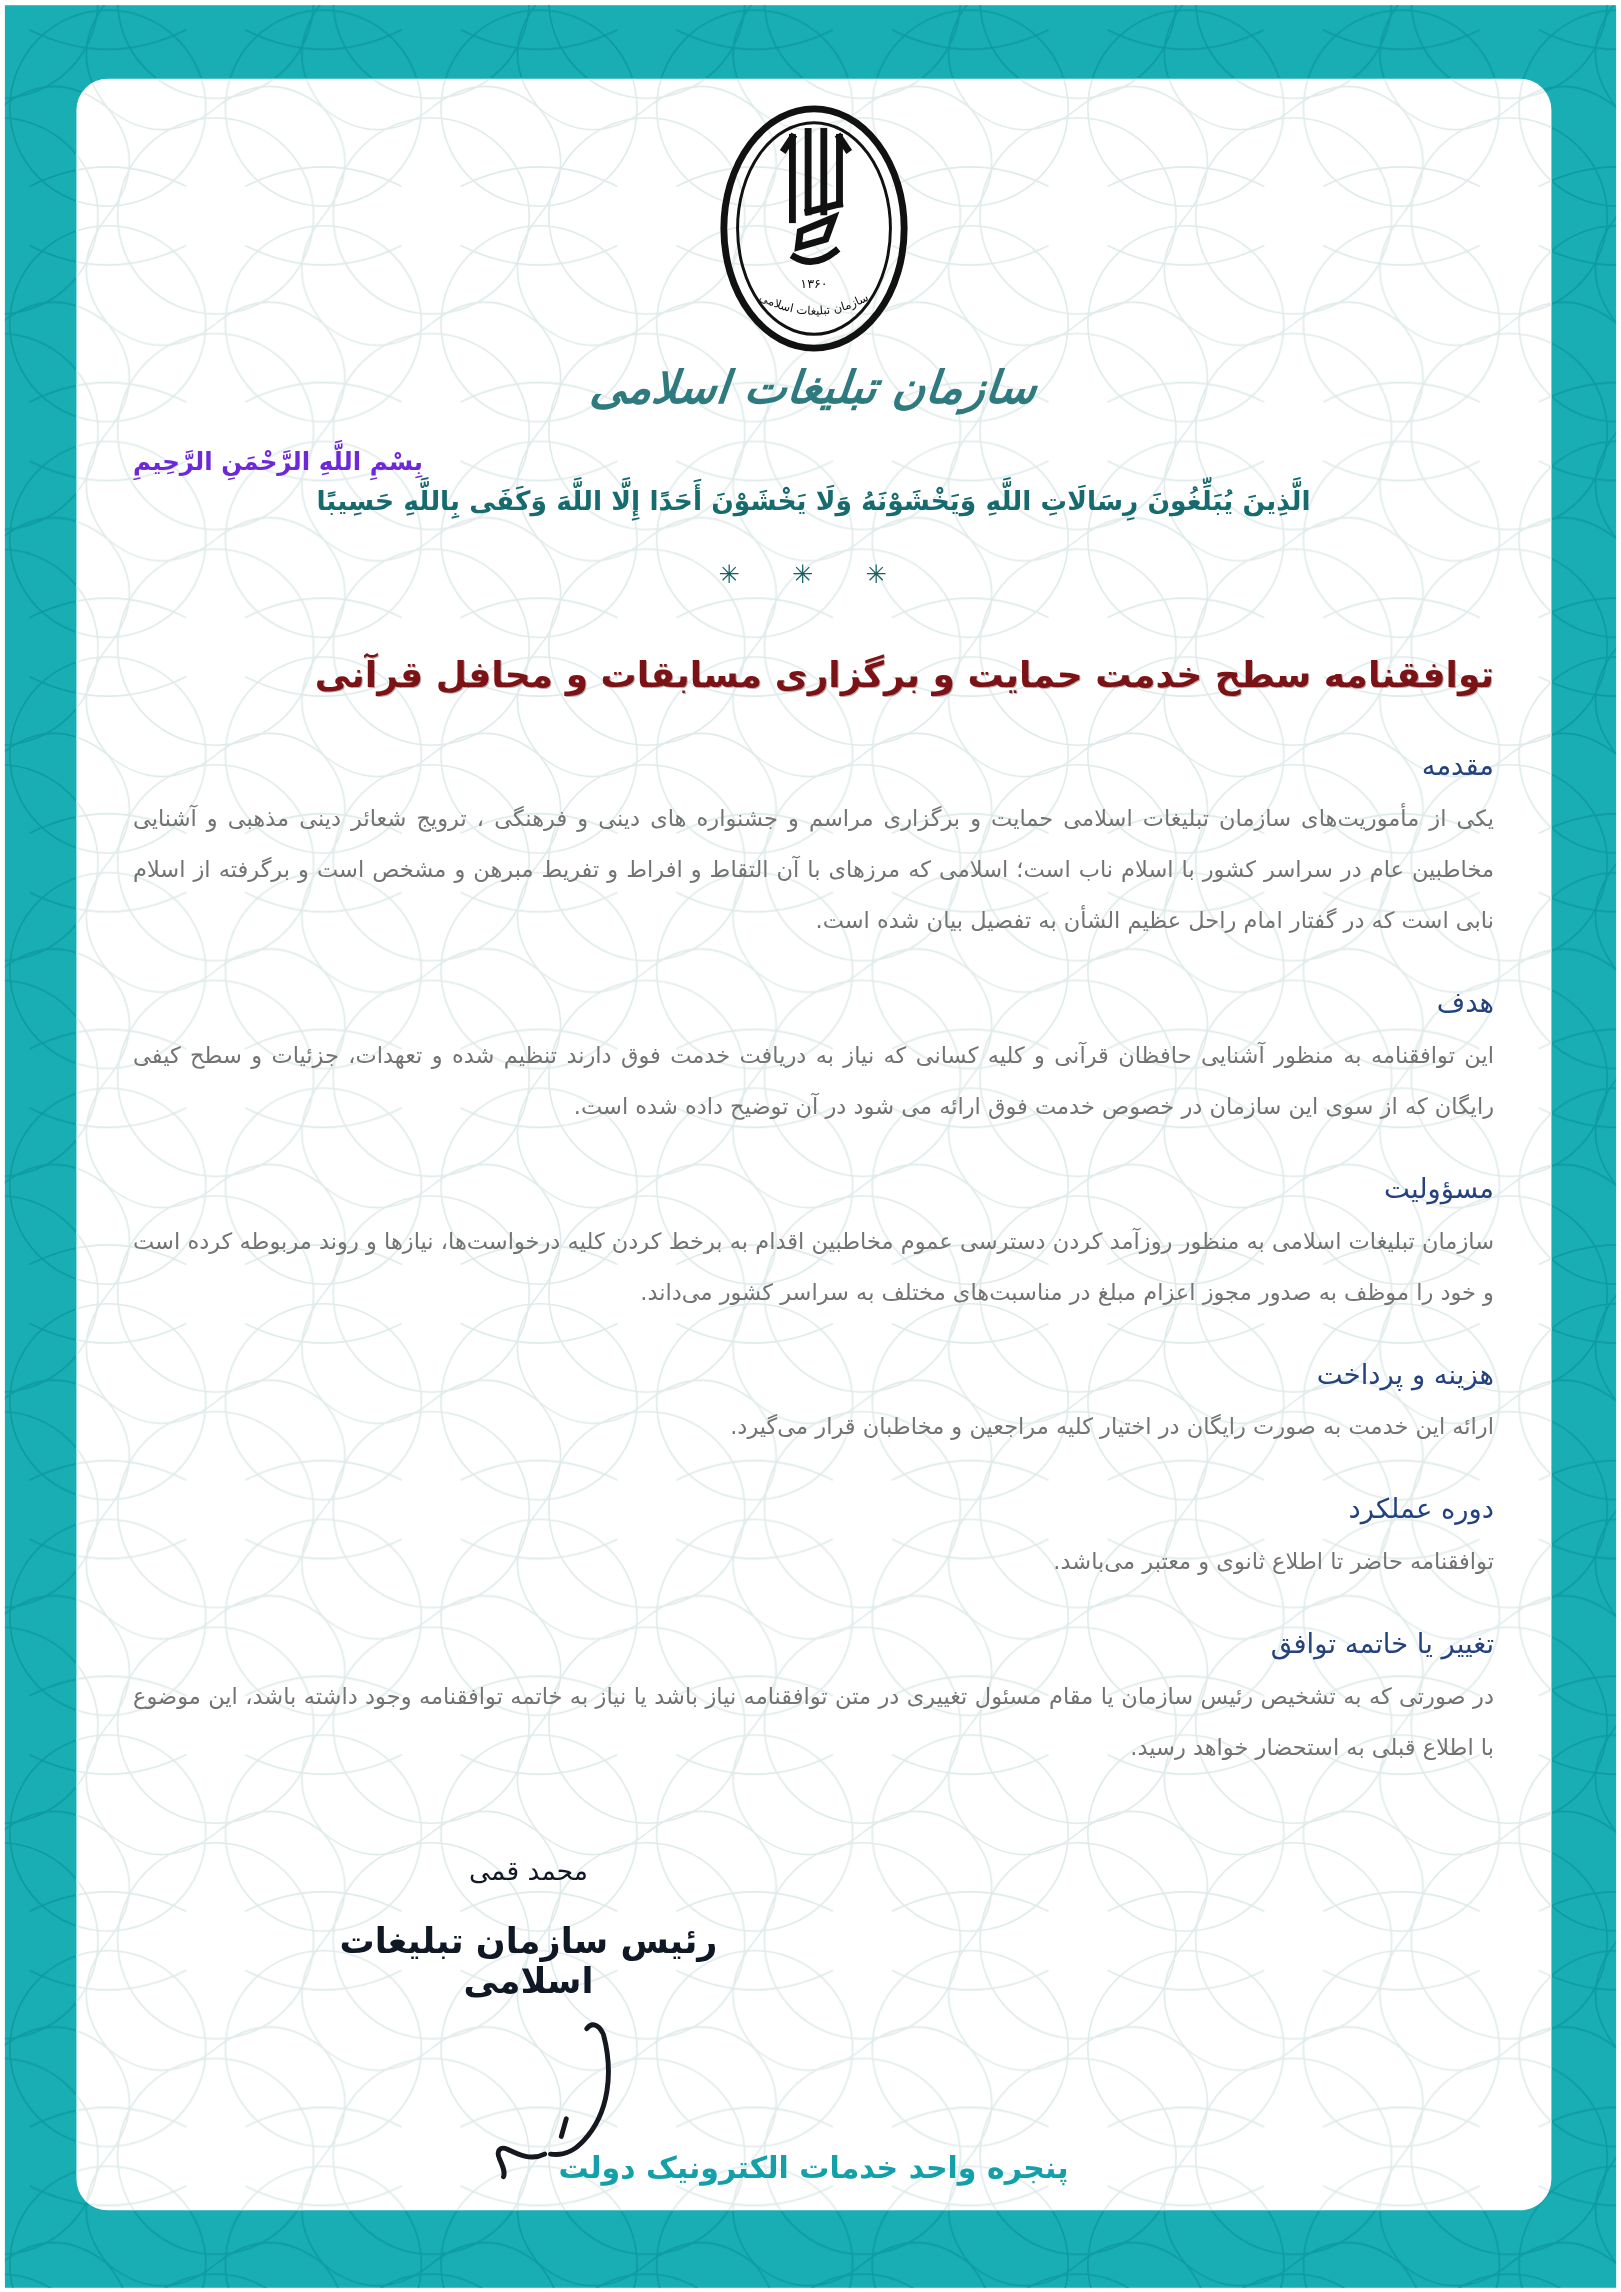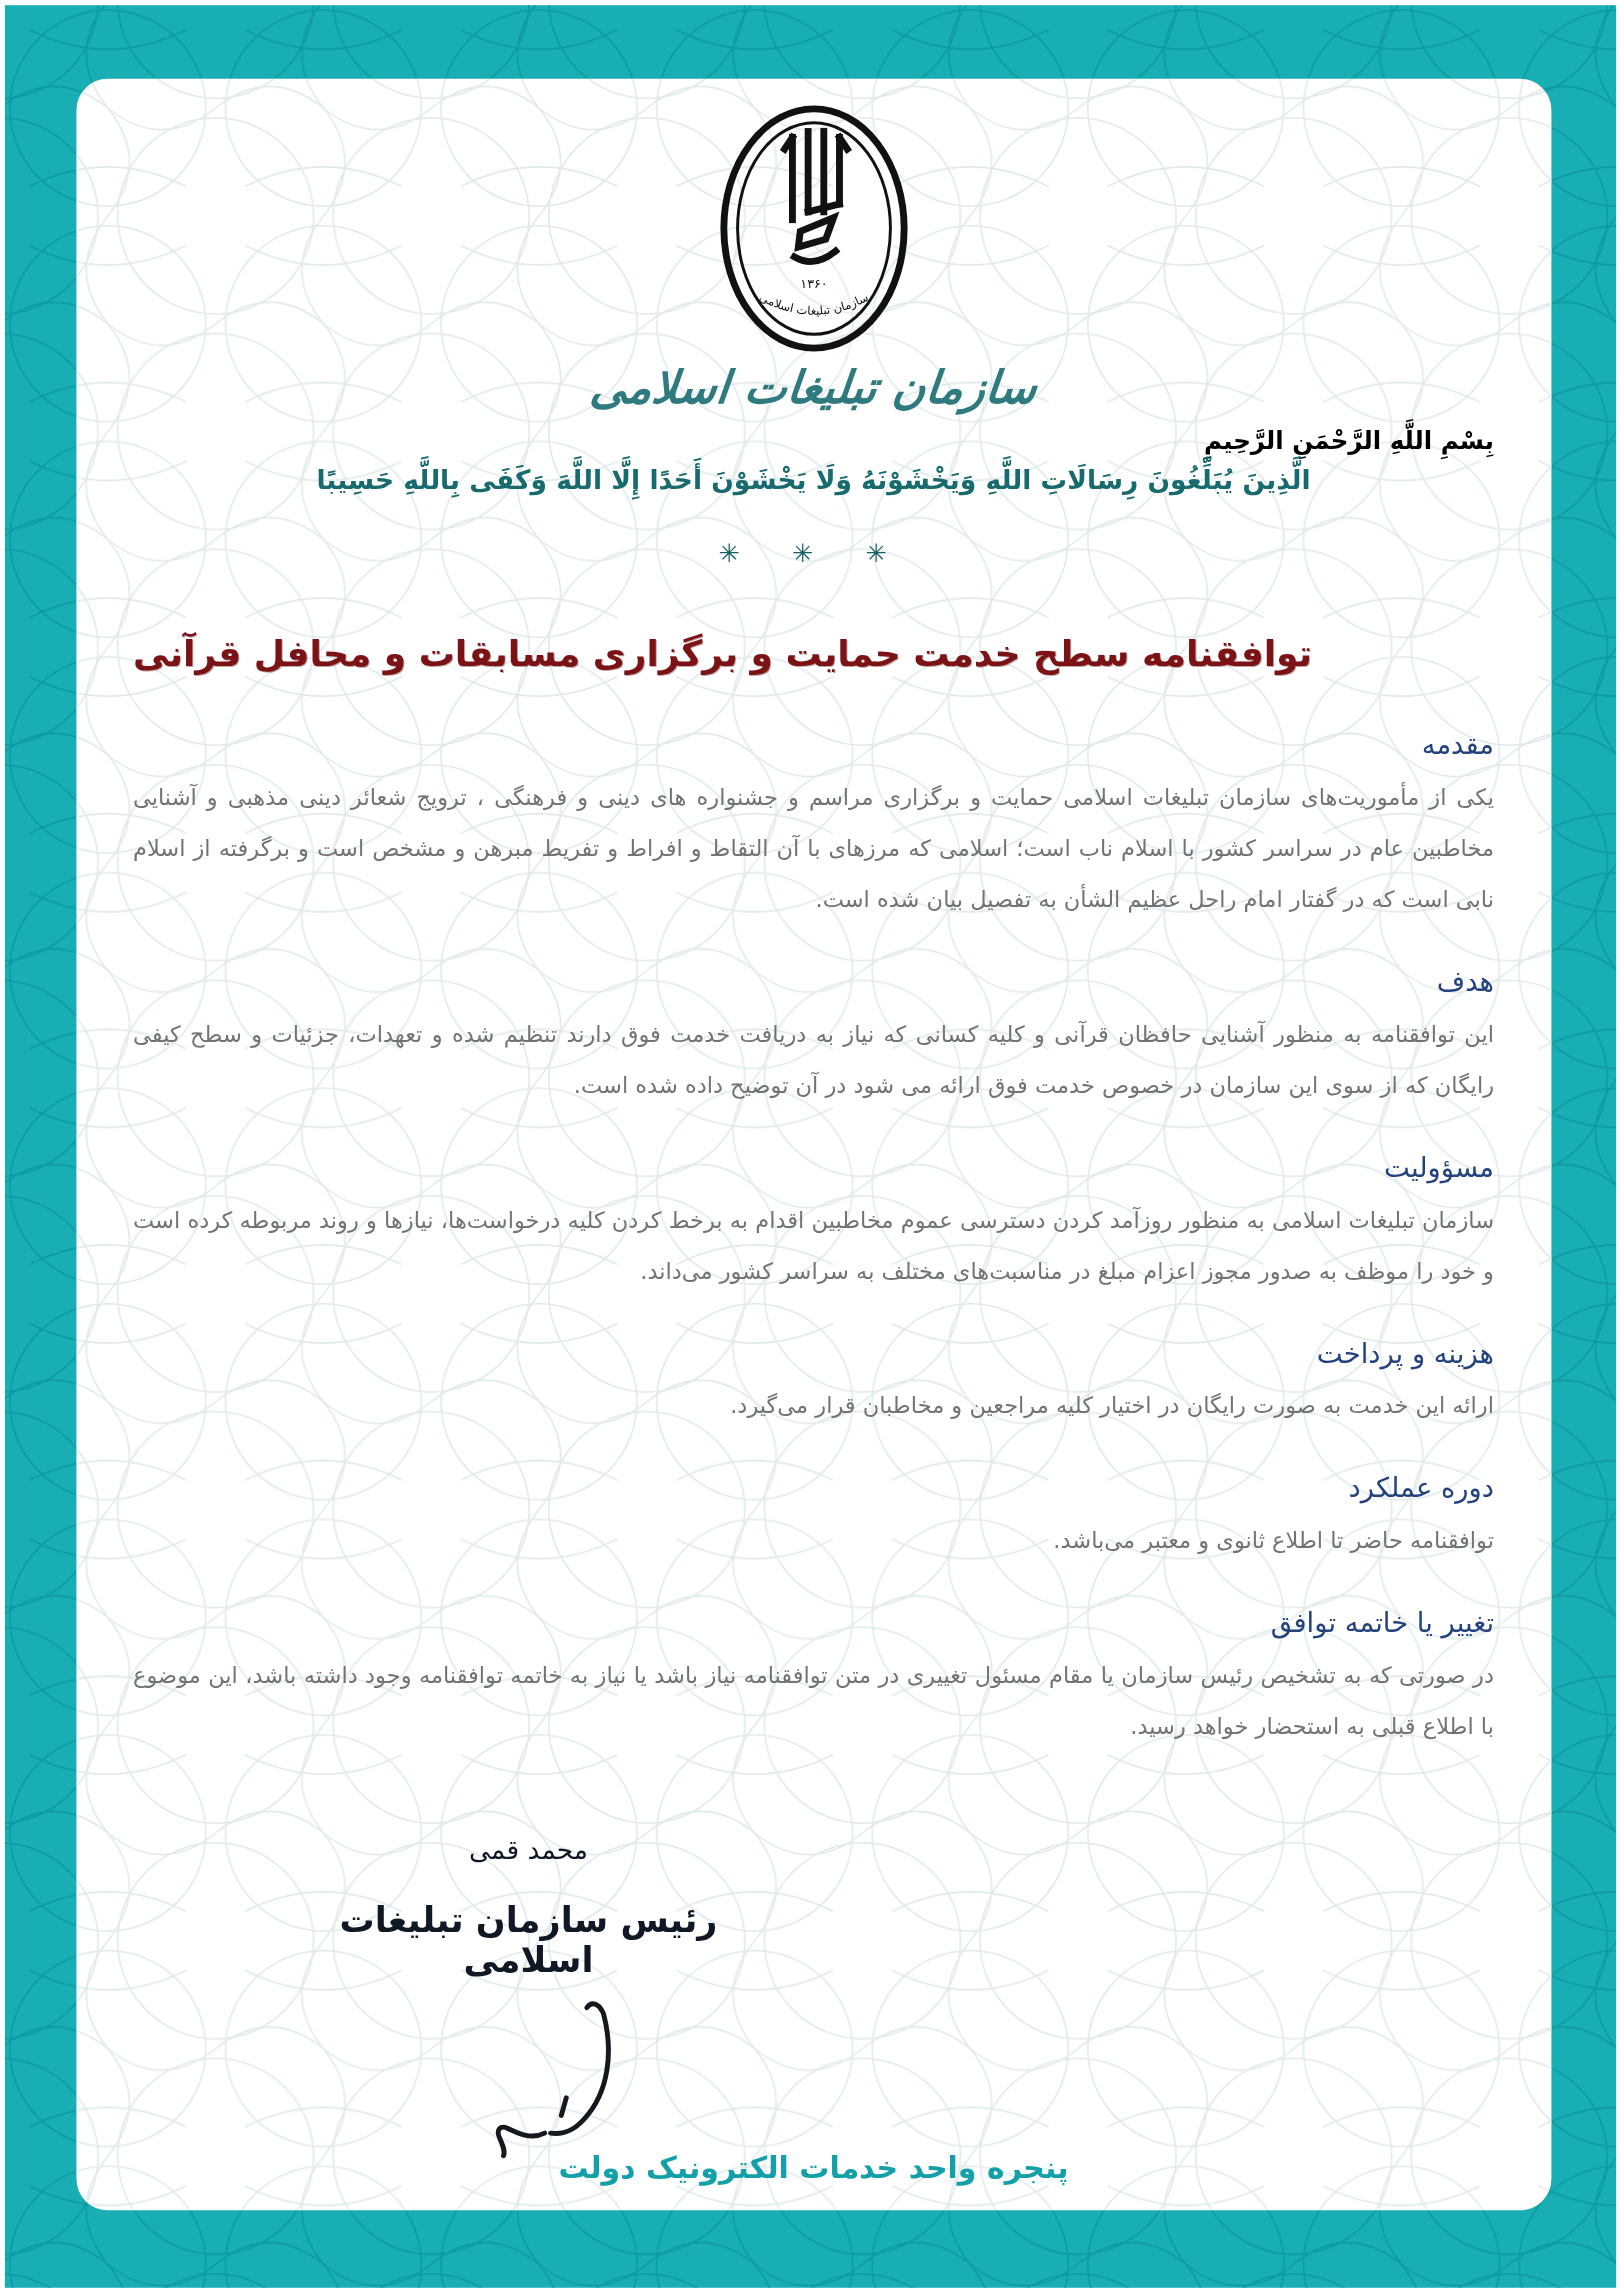--- a/index.html
+++ b/index.html
@@ -30,23 +30,23 @@
     color: #2f7a7e;
     font-size: 45px;
     font-weight: bold;
     font-style: italic;
     letter-spacing: 1px;
     margin-top: 2px;
     transform: skewX(-6deg);
   }
 
   .bismillah {
-    margin-top: 12px;
-    text-align: right;
-    color: #000000;
+    margin-top: 33px;
+    text-align: left;
+    color: #6d28d9;
     font-size: 24.5px;
     font-weight: bold;
   }
   .verse {
     margin-top: 9.8px;
     text-align: center;
     color: #176a6d;
     font-size: 26.5px;
     font-weight: bold;
   }
@@ -54,21 +54,21 @@
     margin-top: 43px;
     text-align: center;
     color: #155f63;
     font-size: 25.5px;
     letter-spacing: 21.6px;
     font-weight: bold;
   }
 
   .doc-title {
     margin-top: 65px;
-    text-align: left;
+    text-align: right;
     color: #7b1215;
     font-size: 36px;
     font-weight: bold;
     text-shadow: 1px 1px 0 rgba(80,10,10,0.35);
   }
 
   .sections { margin-top: 55px; }
   .section { margin-top: 41px; }
   .section h2 {
     color: #24427d;

